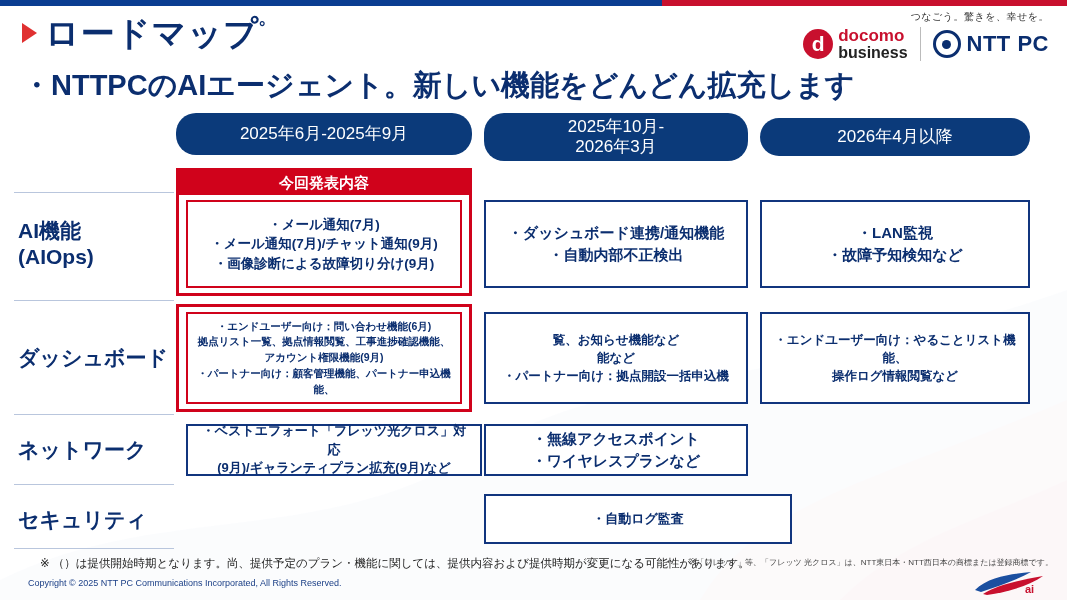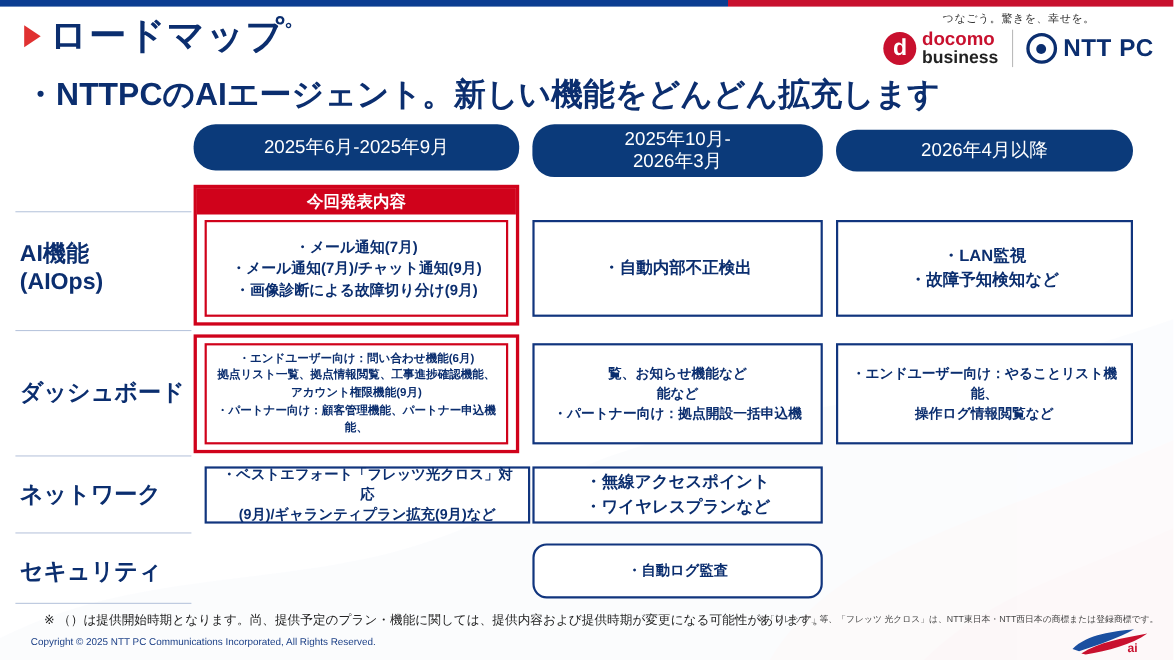--- a/index.html
+++ b/index.html
@@ -46,21 +46,21 @@
   .title .deg { font-size: 16px; vertical-align: super; }
   .subtitle {
     position: absolute; top: 66px; left: 22px;
     font-size: 29px; font-weight: bold; color: #0b2e6f;
     letter-spacing: 0px;
   }
 
   
   .logo-area {
     position: absolute; top: 10px; right: 18px;
-    display: flex; flex-direction: column; align-items: center;
+    display: flex; flex-direction: column; align-items: flex-end;
   }
   .tagline {
     font-size: 10px; color: #333; margin-bottom: 3px; letter-spacing: .5px;
   }
   .logos { display: flex; align-items: center; }
   .docomo {
     display: flex; align-items: center;
   }
   .docomo-d {
     width: 30px; height: 30px; border-radius: 50%;
@@ -222,20 +222,21 @@
   <div class="hl-box" style="left:176px; top:168px; width:296px; height:128px;"></div>
   <div class="hl-header" style="left:179px; top:171px; width:290px; height:24px;">今回発表内容</div>
   <div class="hl-box" style="left:176px; top:304px; width:296px; height:108px;"></div>
 
   <div class="cell bold" style="left:186px; top:200px; width:276px; height:88px; border-color:#d0021b; border-width:2px; font-size:13.5px;">
       <span class="line">・メール通知(7月)</span>
       <span class="line">・メール通知(7月)/チャット通知(9月)</span>
       <span class="line">・画像診断による故障切り分け(9月)</span>
     </div>
   <div class="cell bold" style="left:484px; top:200px; width:264px; height:88px;">
+      <span class="line">・ダッシュボード連携/通知機能</span>
       <span class="line">・自動内部不正検出</span>
     </div>
   <div class="cell bold" style="left:760px; top:200px; width:270px; height:88px;">
       <span class="line">・LAN監視</span>
       <span class="line">・故障予知検知など</span>
     </div>
 
   <div class="cell bold" style="left:186px; top:312px; width:276px; height:92px; border-color:#d0021b; border-width:2px; font-size:10.5px; line-height:1.5;">
       <span class="line">・エンドユーザー向け：問い合わせ機能(6月)</span>
       <span class="line">拠点リスト一覧、拠点情報閲覧、工事進捗確認機能、</span>
@@ -254,21 +255,21 @@
 
   <div class="cell bold" style="left:186px; top:424px; width:296px; height:52px; font-size:13px;">
       <span class="line">・ベストエフォート「フレッツ光クロス」対応</span>
       <span class="line">(9月)/ギャランティプラン拡充(9月)など</span>
     </div>
   <div class="cell bold" style="left:484px; top:424px; width:264px; height:52px; font-size:15px;">
       <span class="line">・無線アクセスポイント</span>
       <span class="line">・ワイヤレスプランなど</span>
     </div>
 
-  <div class="cell bold" style="left:484px; top:494px; width:264px; height:50px; font-size:13px;border-radius:13px;">
+  <div class="cell bold" style="left:484px; top:494px; width:308px; height:50px; font-size:13px;">
       <span class="line">・自動ログ監査</span>
     </div>
 
   <div class="note">※ （）は提供開始時期となります。尚、提供予定のプラン・機能に関しては、提供内容および提供時期が変更になる可能性があります。</div>
   <div class="note-right">※「フレッツ」等、「フレッツ 光クロス」は、NTT東日本・NTT西日本の商標または登録商標です。</div>
   <div class="copyright">Copyright © 2025 NTT PC Communications Incorporated, All Rights Reserved.</div>
   <svg class="footer-logo" viewBox="0 0 74 26">
     <path d="M2,20 C16,6 40,4 58,2 C44,10 26,16 8,22 Z" fill="#1b4fa0"></path>
     <path d="M10,24 C26,14 48,10 70,6 C56,16 34,22 14,25 Z" fill="#c8102e"></path>
     <text x="52" y="23" font-family="Liberation Sans, sans-serif" font-size="11" font-weight="bold" fill="#c8102e">ai</text>

